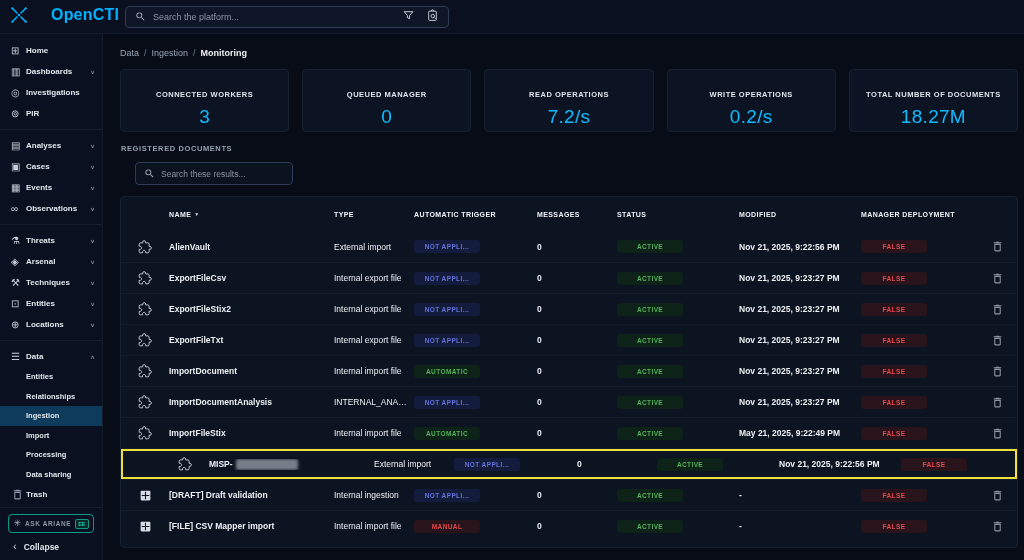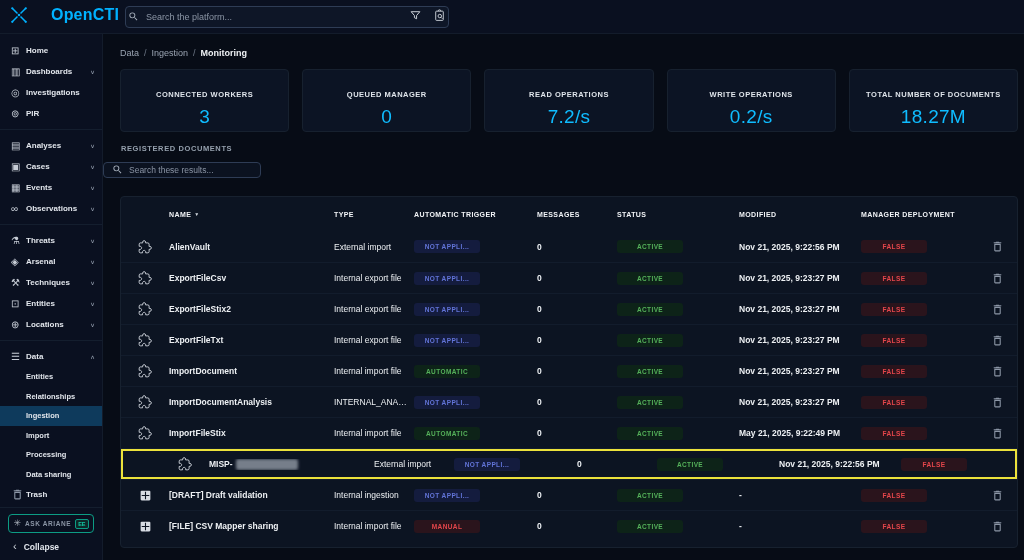--- a/index.html
+++ b/index.html
@@ -12,21 +12,21 @@
   
   .topbar {
     position:absolute; top:0; left:0; width:1024px; height:34px;
     background:#0a1020; border-bottom:1px solid #131c2b; z-index:5;
   }
   .logo { position:absolute; left:10px; top:6px; display:flex; align-items:flex-start; gap:23px; }
   .logo-text { color:#00b1ff; font-size:16px; font-weight:700; letter-spacing:.2px; }
   .global-search {
     position:absolute; left:125px; top:6px; width:324px; height:22px;
     background:#0e1627; border:1px solid #2e3c55; border-radius:4px;
-    display:flex; align-items:center; padding:0 2px; gap:7px;
+    display:flex; align-items:center; padding:0 9px; gap:7px;
   }
   .global-search input {
     flex:1; background:transparent; border:none; outline:none;
     color:#cfd5dc; font-size:9px; font-family:"Liberation Sans",sans-serif;
   }
   .global-search input::placeholder { color:#8b95a5; }
   .gs-icons { display:flex; gap:11px; align-items:center; }
   
   .sidebar {
     position:absolute; top:34px; left:0; width:103px; height:526px;
@@ -66,21 +66,21 @@
   .breadcrumb .current { color:#eef1f4; font-weight:700; }
   .stats-row { position:absolute; top:35px; left:17px; width:898px; display:flex; gap:13px; }
   .stat-card {
     flex:1; height:63px; background:#0c1424; border:1px solid #17212f; border-radius:4px;
     display:flex; flex-direction:column; align-items:center; padding-top:20px;
   }
   .stat-label { font-size:7.5px; font-weight:700; letter-spacing:.5px; color:#dfe4ea; }
   .stat-value { font-size:19px; font-weight:500; color:#0fbcff; margin-top:7px; letter-spacing:.3px; }
   .section-title { position:absolute; top:110px; left:18px; font-size:7.5px; font-weight:700; letter-spacing:.6px; color:#95a0ad; }
   .results-search {
-    position:absolute; top:128px; left:0; width:158px; height:16px;
+    position:absolute; top:128px; left:32px; width:158px; height:23px;
     background:#0b1220; border:1px solid #2e3c55; border-radius:4px;
     display:flex; align-items:center; padding:0 8px; gap:6px;
   }
   .results-search input {
     flex:1; min-width:0; background:transparent; border:none; outline:none;
     color:#cfd5dc; font-size:8.5px; font-family:"Liberation Sans",sans-serif;
   }
   .results-search input::placeholder { color:#8b95a5; }
   
   .paper {
@@ -536,21 +536,21 @@
           </span>
         </div>
         <div class="trow">
           <span class="cicon">
             <svg viewBox="0 0 24 24" width="13" height="13">
               <rect x="3" y="3" width="18" height="18" rx="2" fill="#d7dce3"></rect>
               <path d="M12 5v14M5 12h14" stroke="#0c1422" stroke-width="2"></path>
             </svg>
           </span>
           <span class="cell cname">
-            <span>[FILE] CSV Mapper sharing</span>
+            <span>[FILE] CSV Mapper import</span>
           </span>
           <span class="cell">Internal import file</span>
           <span class="cell"><span class="badge error">MANUAL</span></span>
           <span class="cell cmsg">0</span>
           <span class="cell"><span class="badge success">ACTIVE</span></span>
           <span class="cell cdate">-</span>
           <span class="cell"><span class="badge error">FALSE</span></span>
           <span class="actions">
             <button class="trash-btn">
               <svg viewBox="0 0 24 24" width="13" height="13" fill="#8b95a5">

